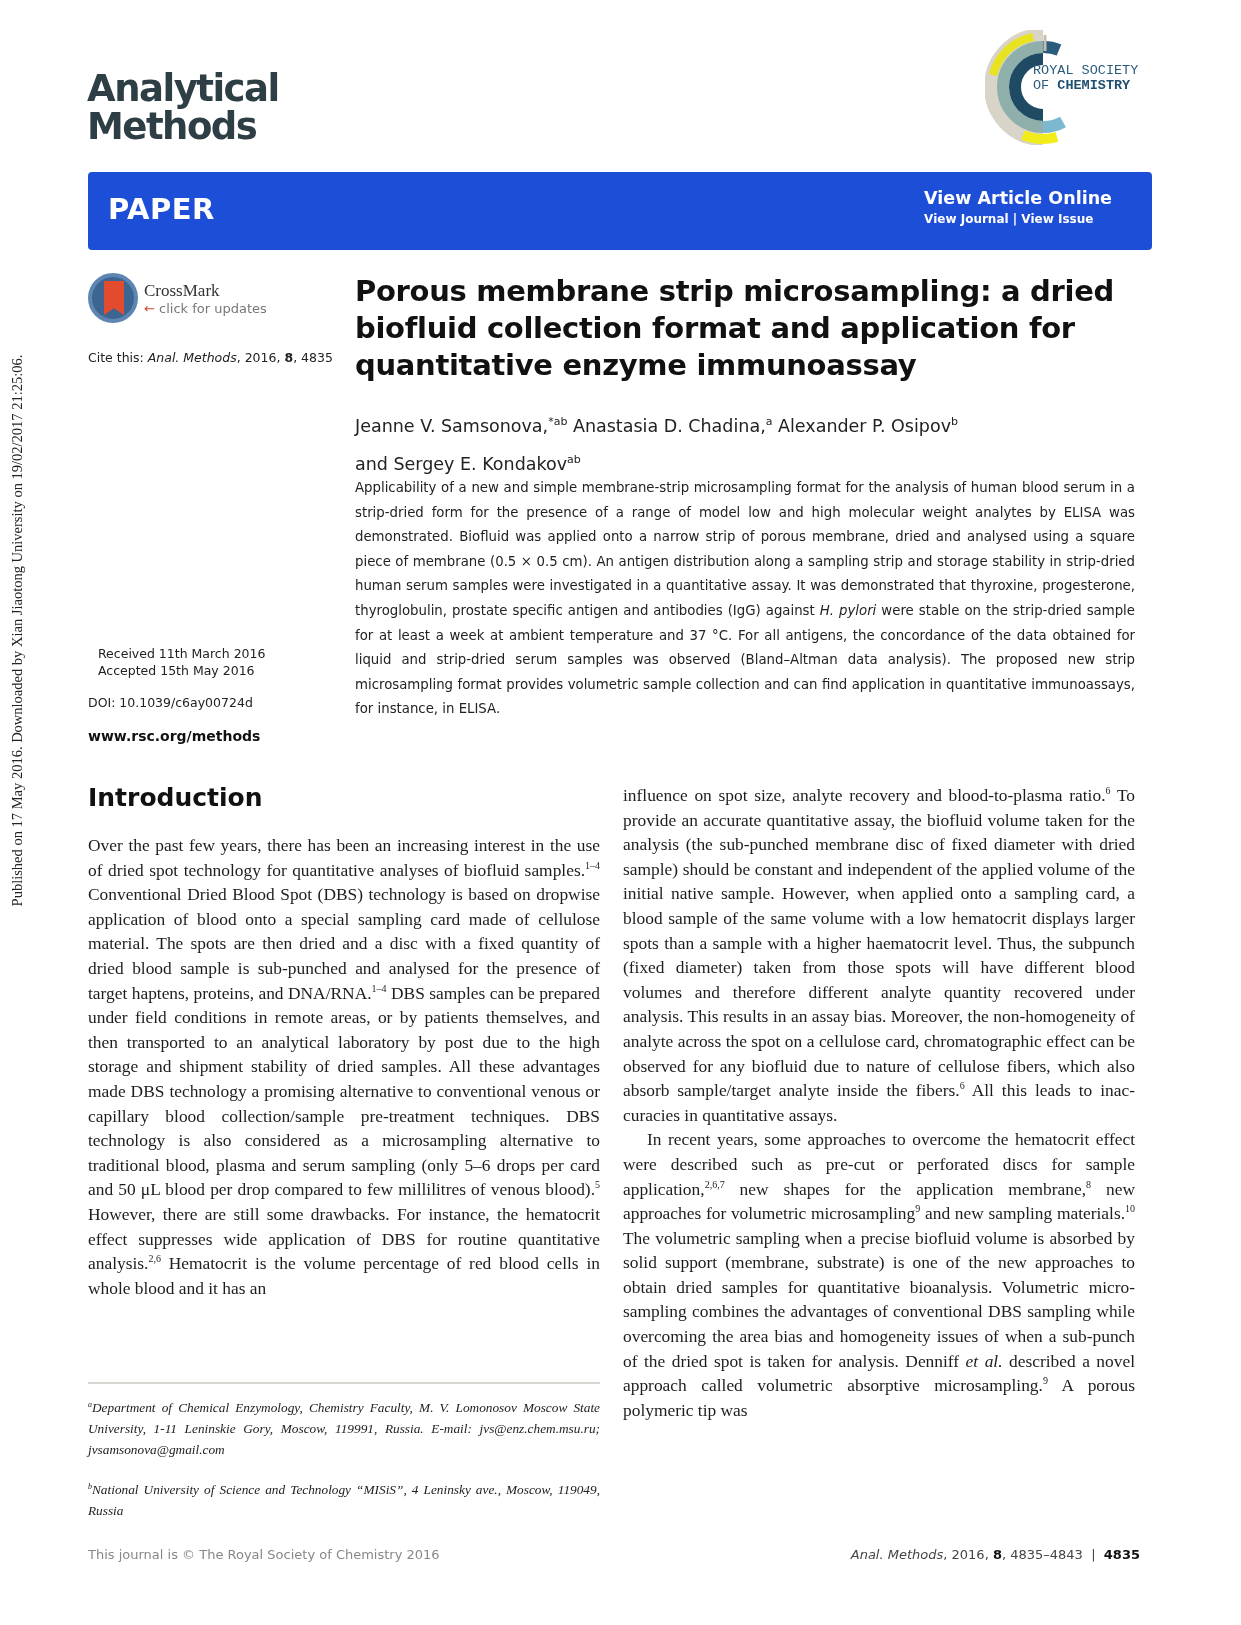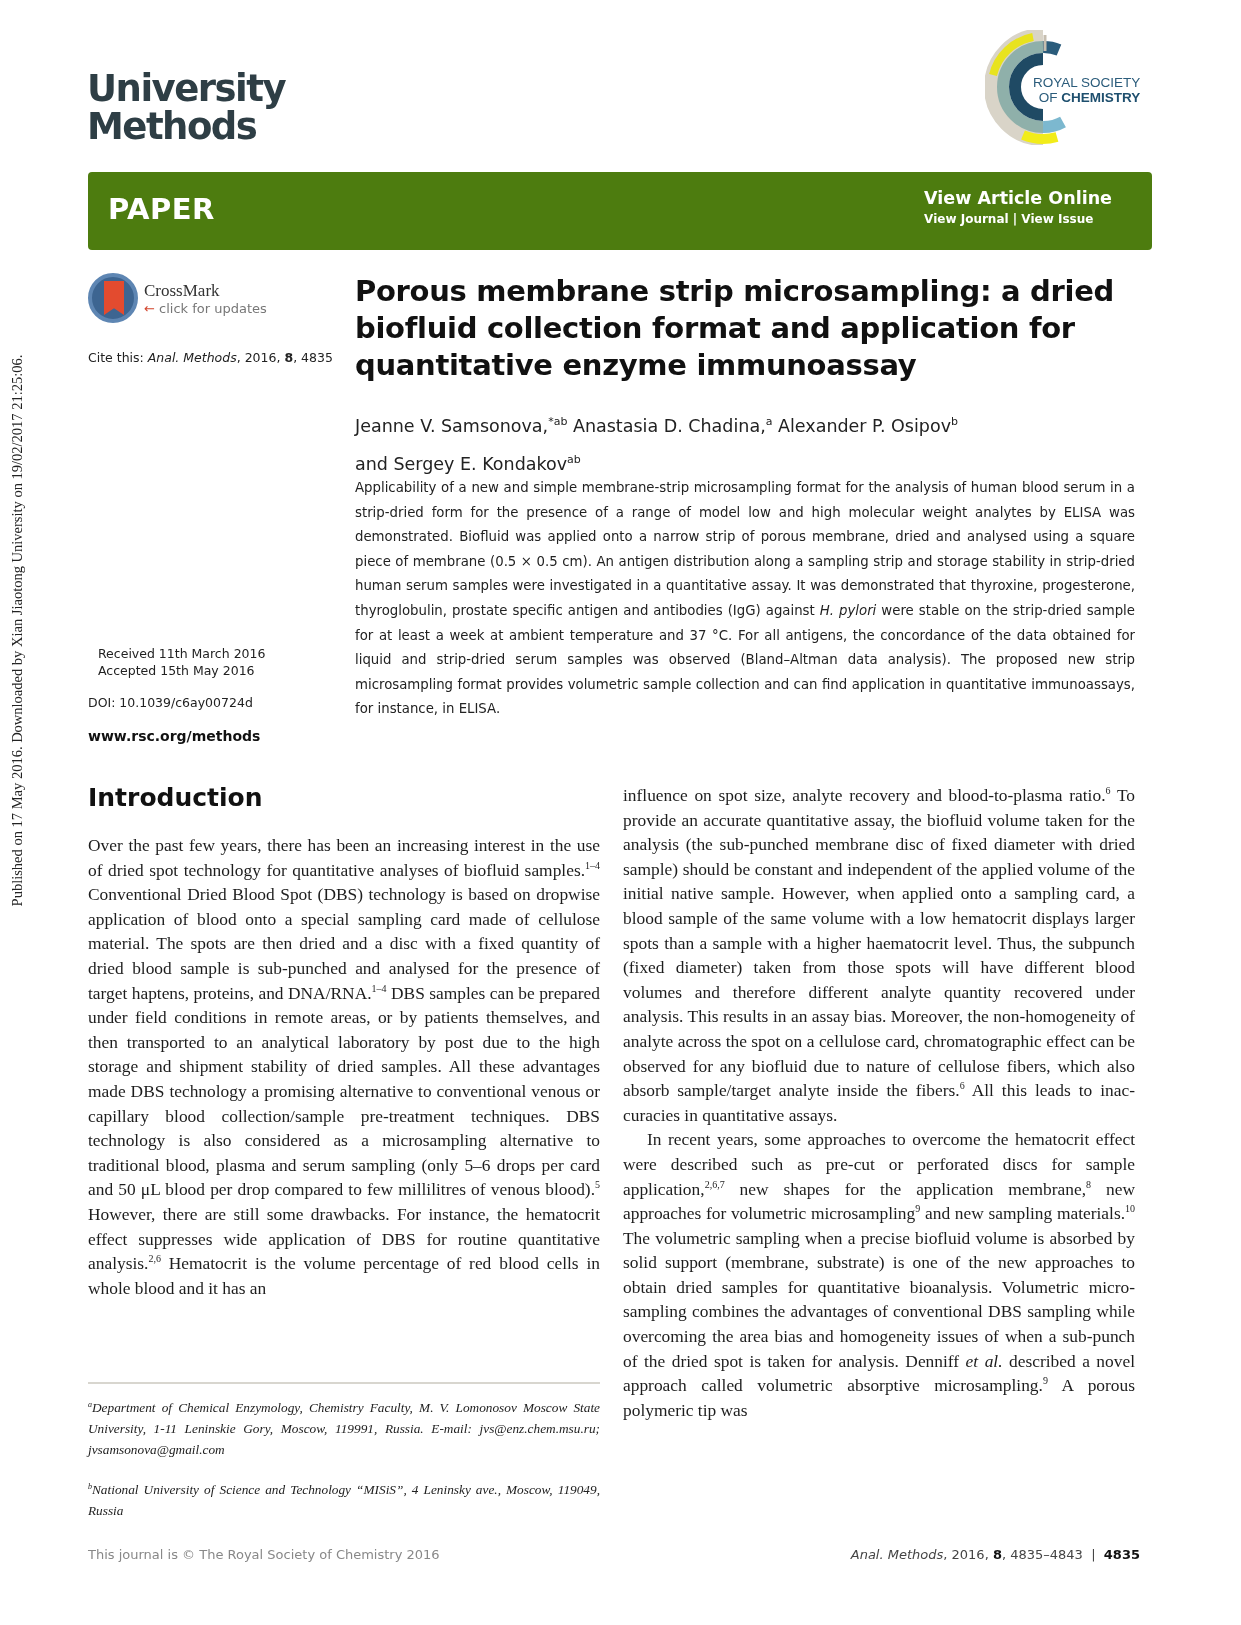--- a/index.html
+++ b/index.html
@@ -16,30 +16,30 @@
   }
 
   .journal-title {
     position: absolute; left: 87px; top: 70px;
     font-family: "DejaVu Sans", sans-serif; font-weight: bold;
     font-size: 37px; line-height: 38px; color: #2e3e45; letter-spacing: -1.5px;
   }
 
   .rsc-logo { position: absolute; left: 985px; top: 30px; width: 185px; height: 115px; }
   .rsc-text {
-    position: absolute; left: 1033px; top: 75px;
-    font-family: Liberation Sans, sans-serif; line-height: 15px; color: #1e4f6e; text-align: right;
+    position: absolute; left: 1033px; top: 63px;
+    font-family: Liberation Mono, monospace; line-height: 15px; color: #1e4f6e;
   }
   .rsc-text .l1 { font-size: 13.5px; letter-spacing: 0px; color: #2b5c7b; }
   .rsc-text .l2 { font-size: 13.5px; font-weight: bold; color: #1e4f6e; }
   .rsc-text .l2 .of { font-weight: normal; color: #2b5c7b; }
 
   .banner {
     position: absolute; left: 88px; top: 172px; width: 1064px; height: 78px;
-    background: #4d7c0f; border-radius: 4px;
+    background: #1d4ed8; border-radius: 4px;
   }
   .banner-label {
     position: absolute; left: 20px; top: 20px; color: #fff;
     font-family: "DejaVu Sans", sans-serif; font-weight: bold; font-size: 29px; letter-spacing: 0.5px;
   }
   .banner-links { position: absolute; right: 40px; top: 16px; color: #fff; font-family: "DejaVu Sans", sans-serif; }
   .view-article { font-weight: bold; font-size: 17.5px; display: block; }
   .banner-sub { font-size: 12px; font-weight: bold; margin-top: 4px; display: block; }
   .banner-sub span { cursor: pointer; }
 
@@ -117,21 +117,21 @@
   .page-footer .pg { font-weight: bold; color: #111; }
 </style>
 </head>
 <body>
 
 <div class="side-stamp">
   <span>Published on 17 May 2016. Downloaded by Xian Jiaotong University on 19/02/2017 21:25:06.</span>
 </div>
 
 <div class="journal-title">
-  <div>University</div>
+  <div>Analytical</div>
   <div>Methods</div>
 </div>
 
 <svg class="rsc-logo" viewBox="0 0 185 115">
   <g transform="translate(58,57)">
     <path d="M 0 -52 A 52 52 0 1 0 0 52" fill="none" stroke="#d9d4c8" stroke-width="14"></path>
     <path d="M -10 -50 A 51 51 0 0 0 -50 -12" fill="none" stroke="#e8e31f" stroke-width="8"></path>
     <path d="M -20 48 A 52 52 0 0 0 14 50" fill="none" stroke="#f2ec1a" stroke-width="10"></path>
     <path d="M 0 -40 A 40 40 0 1 0 0 40" fill="none" stroke="#8fb0aa" stroke-width="12"></path>
     <path d="M 0 -28 A 28 28 0 1 0 0 28" fill="none" stroke="#1f4a64" stroke-width="12"></path>

